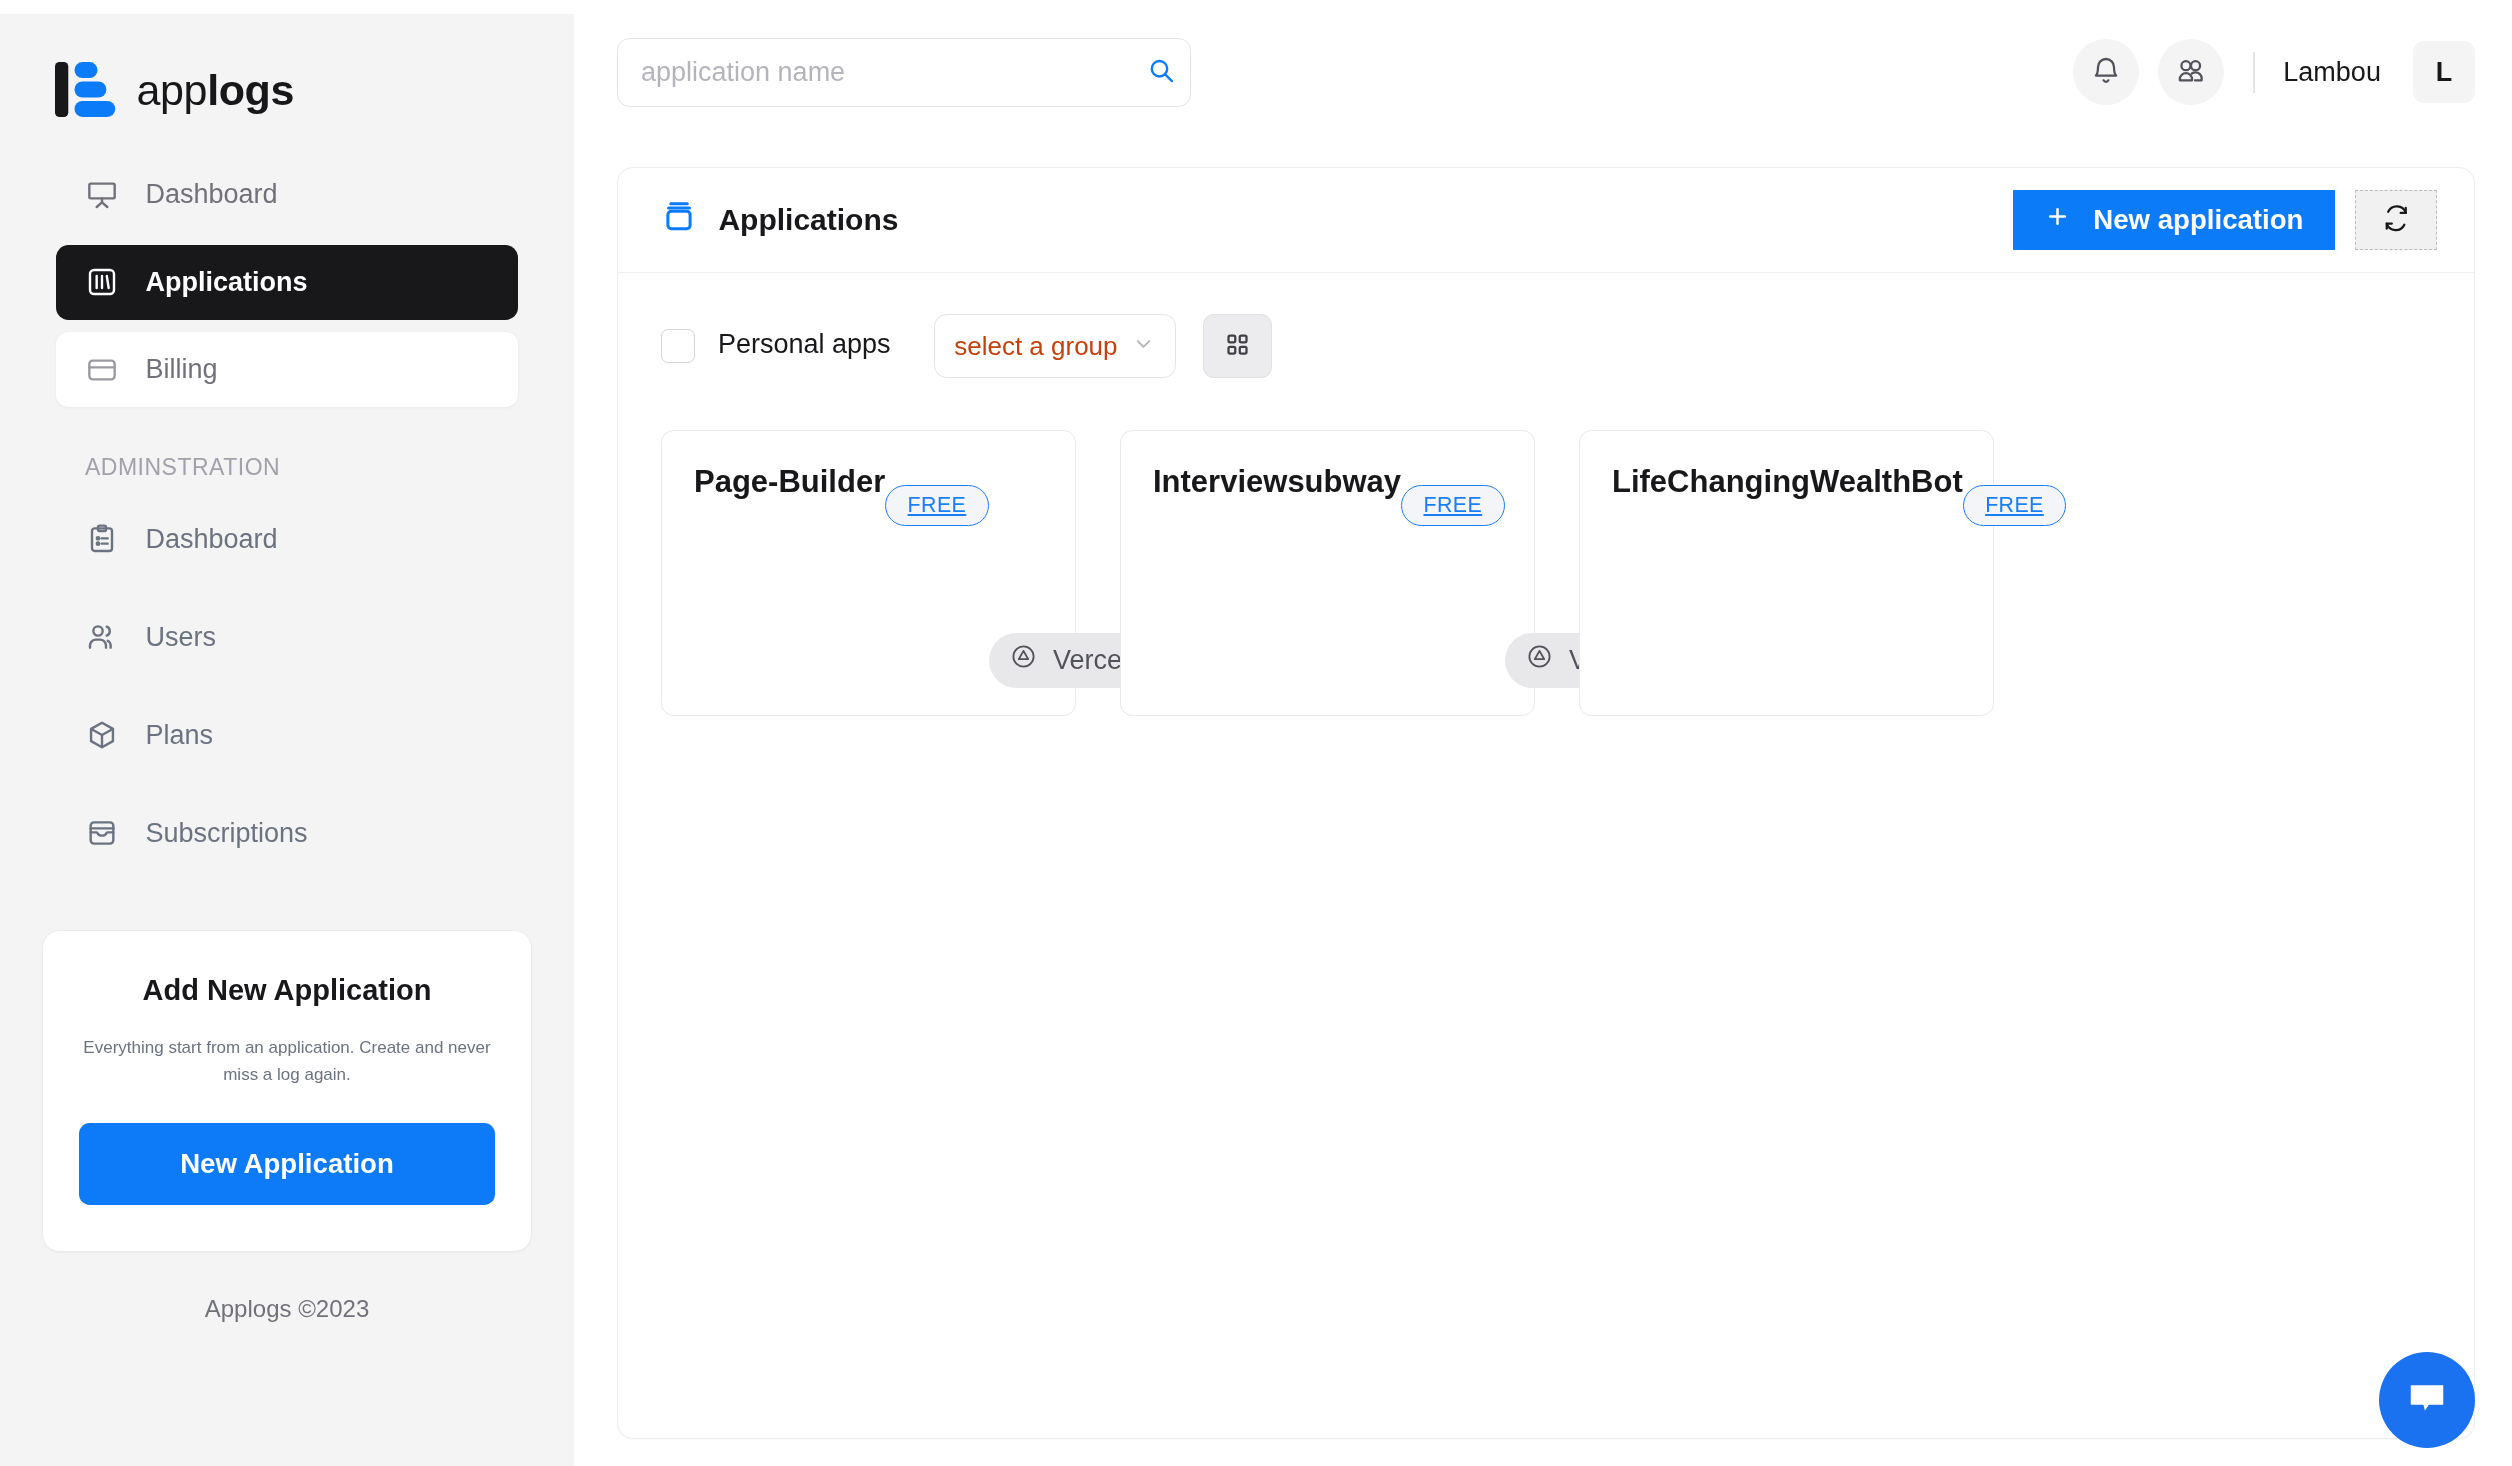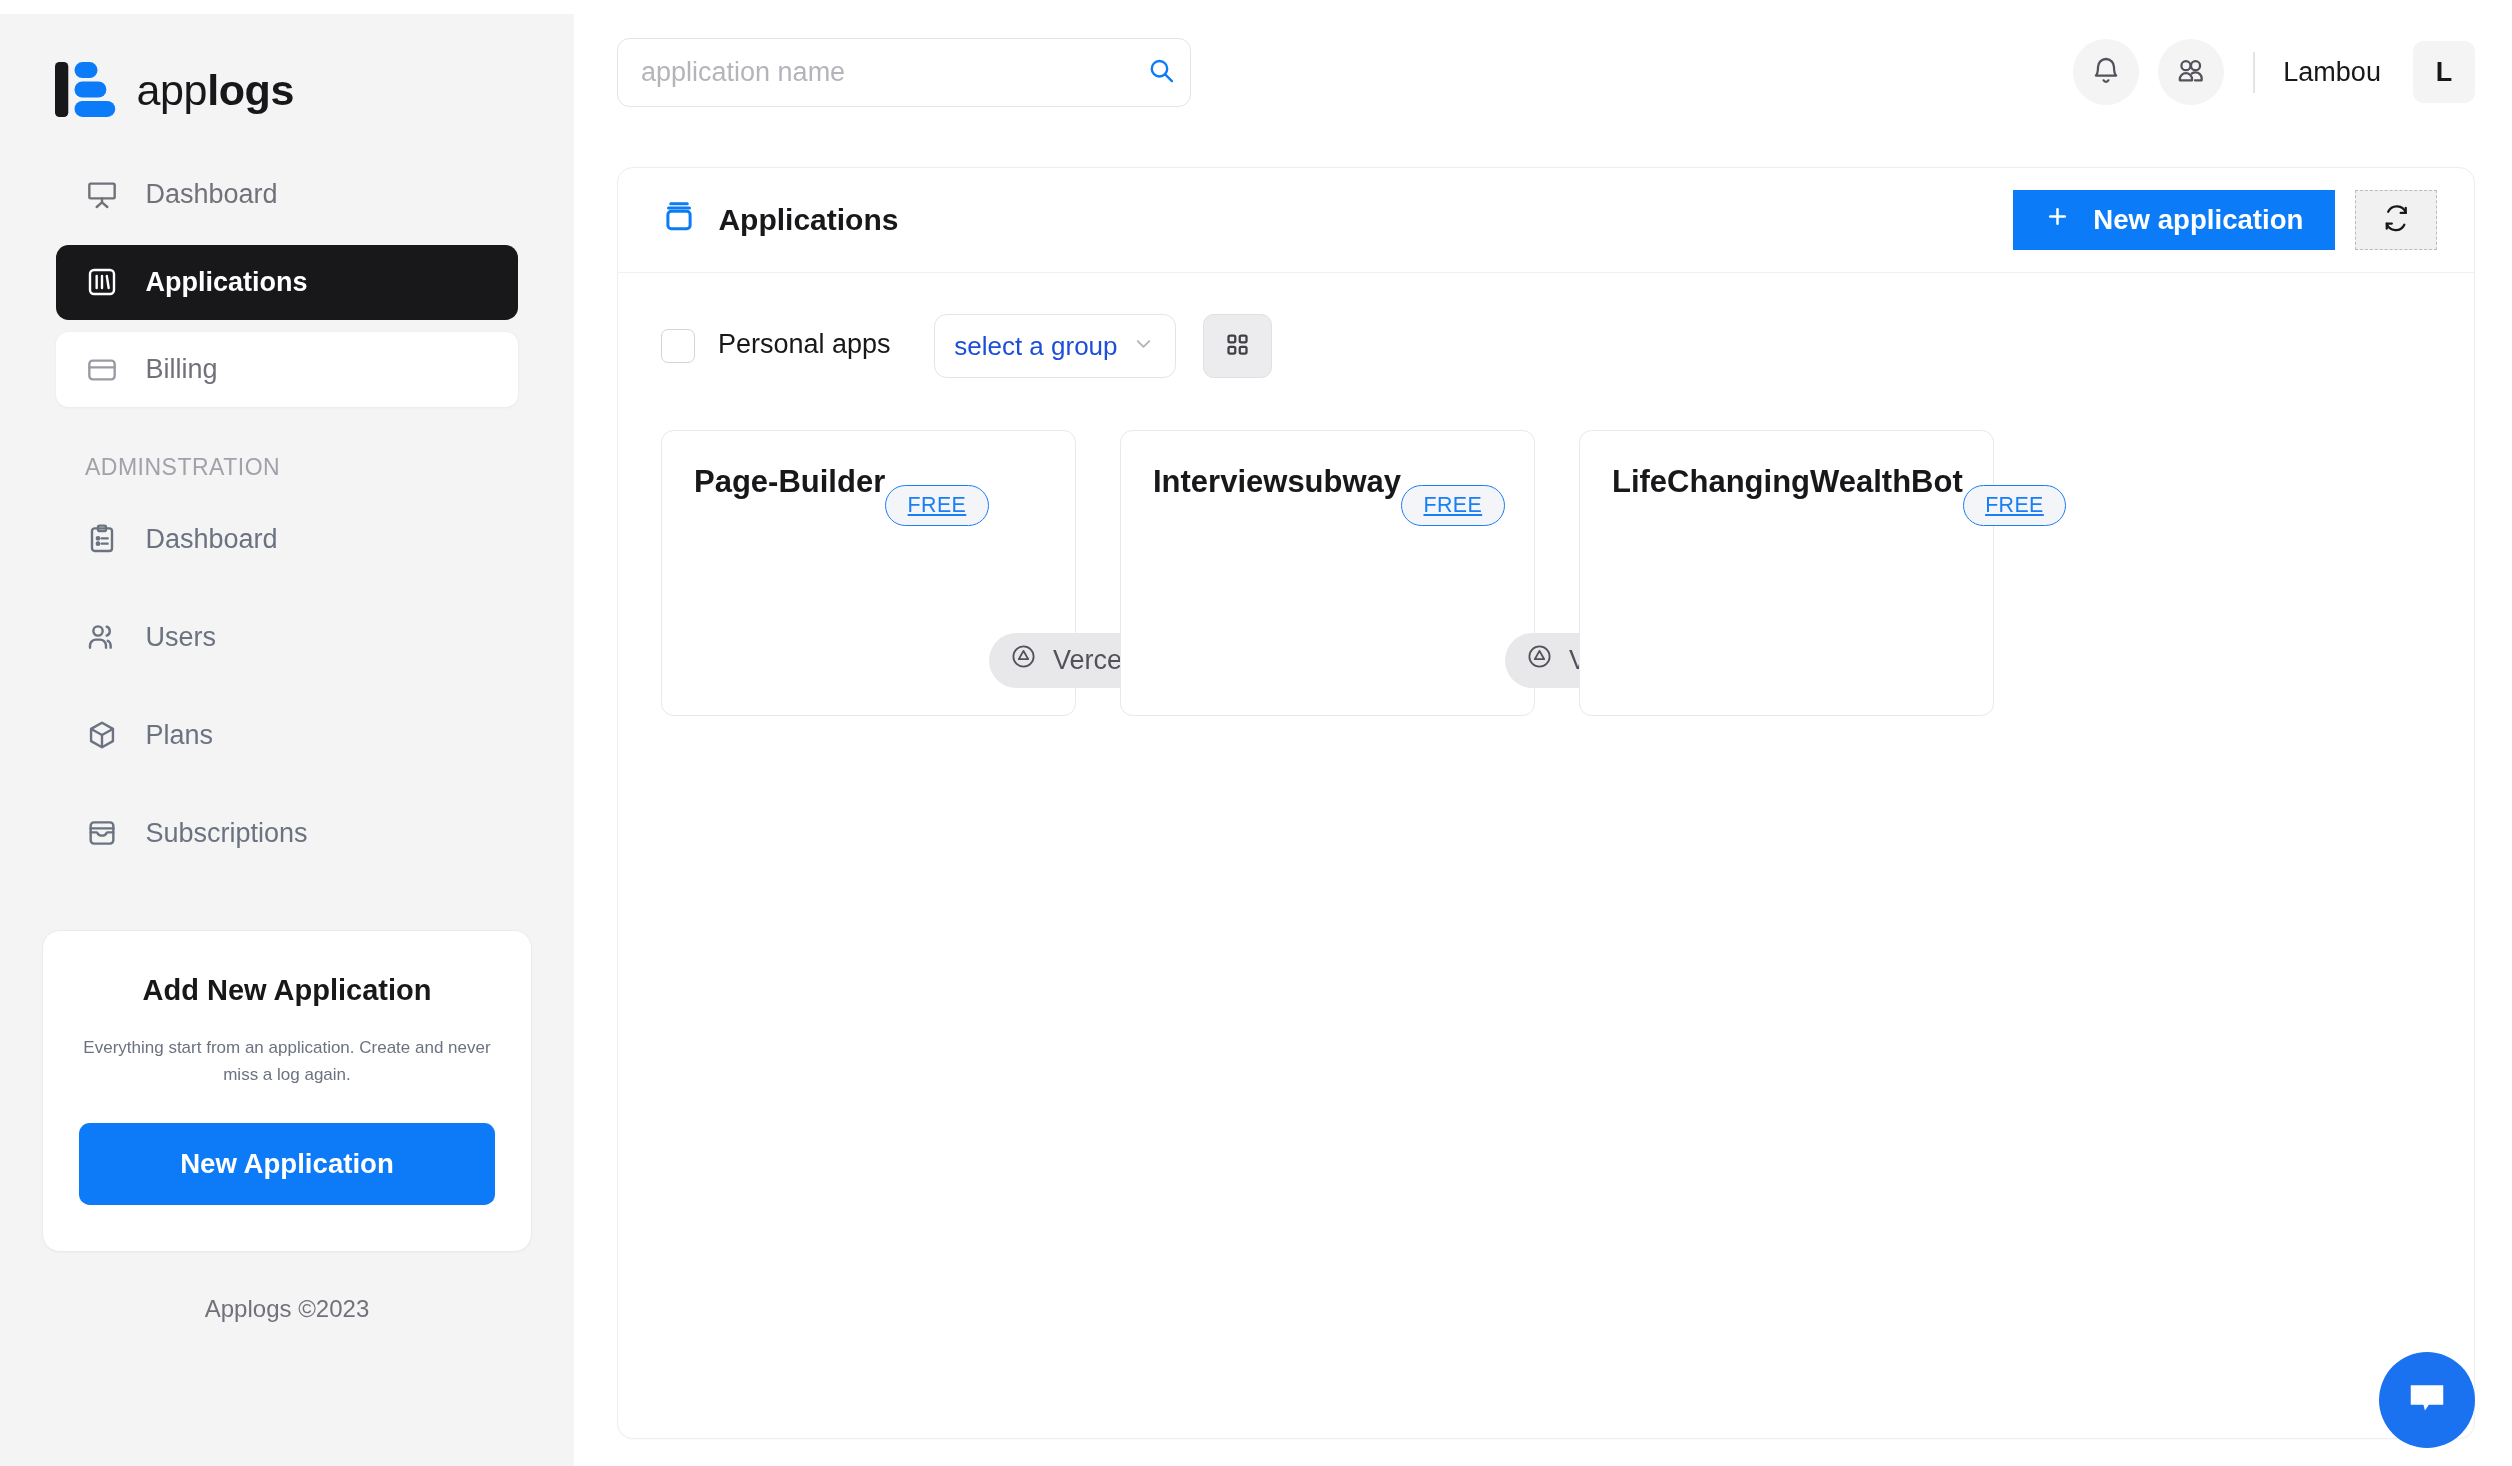--- a/index.html
+++ b/index.html
@@ -250,21 +250,21 @@
   }
   .chk-label { font-size: 27px; color: #18181b; }
   .select {
     margin-left: 43px;
     width: 242px; height: 64px;
     border: 0.9px solid #e4e4e7;
     border-radius: 12.5px;
     background: #fff;
     display: flex; align-items: center;
     padding: 0 19.6px;
-    font-size: 26px; color: #1d4ed8;
+    font-size: 26px; color: #c2410c;
     cursor: pointer;
     justify-content: space-between;
   }
   .grid-toggle {
     margin-left: 27px;
     width: 69px; height: 64px;
     background: #ececee;
     border: 0.9px solid #e0e0e3;
     border-radius: 10.7px;
     display: flex; align-items: center; justify-content: center;

